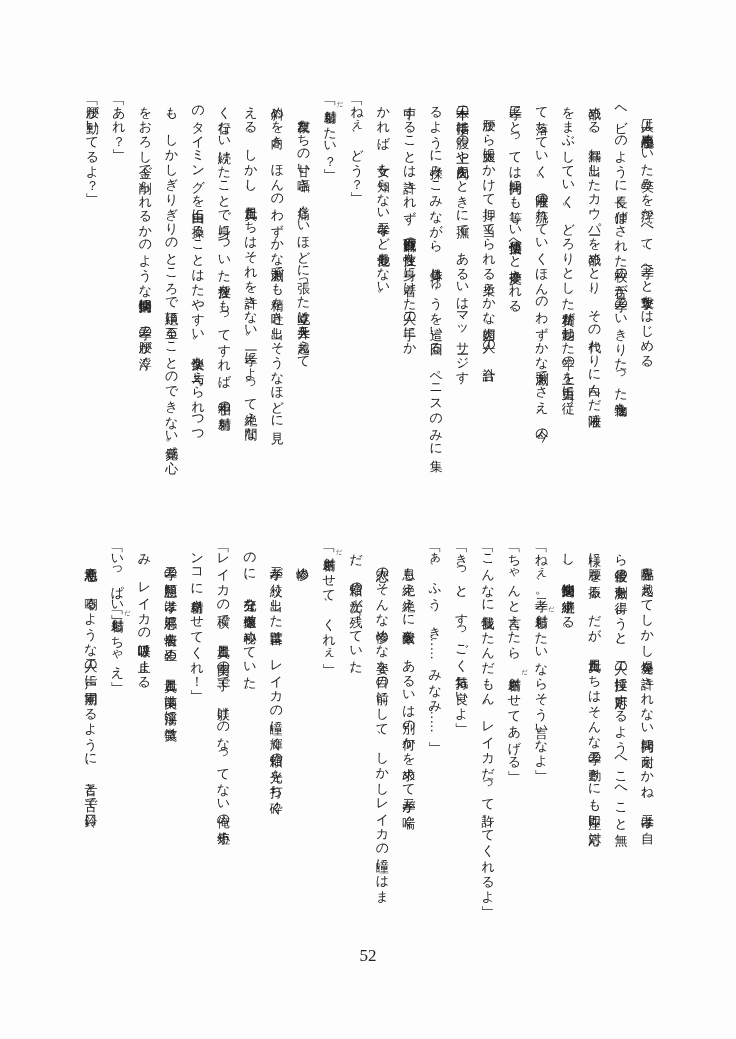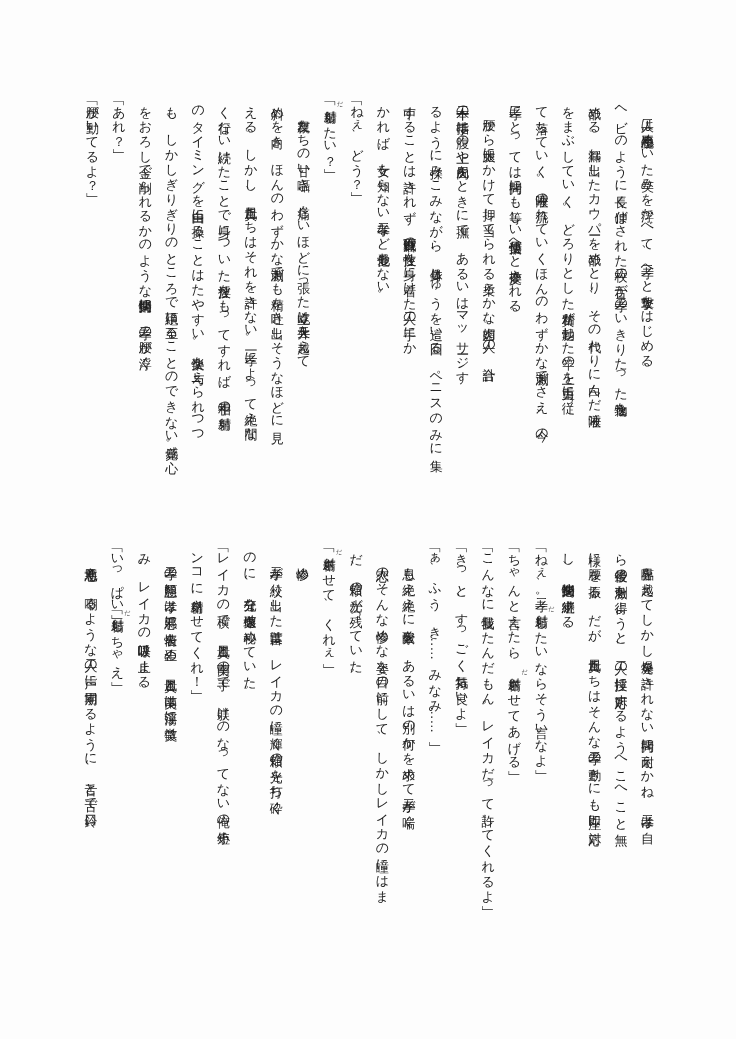--- a/index.html
+++ b/index.html
@@ -103,13 +103,14 @@
       <p class="line">　惨め。</p>
       <p class="line">　孝二が絞り出した言葉は、レイカの瞳に輝く信頼の光を打ち砕く</p>
       <p class="line">のに、充分な破壊力を秘めていた。</p>
       <p class="line">「レイカの横で、風貴と美南の手で、躾けのなってない俺の短小チ</p>
       <p class="line">ンコに射精させてくれ！」</p>
       <p class="line">　孝二の懇願に一孝は邪悪に表情を歪め、風貴と美南は淫蕩に微笑</p>
       <p class="line">み、レイカの呼吸は止まる。</p>
       <p class="line">「いっぱい」「<ruby>射精<rt>だ</rt></ruby>しちゃえ」</p>
       <p class="line">　意地悪く、嘲るような二人の声に同期するように、舌と舌で鈴口</p>
     </section>
+  <div class="page-number">52</div>
 </div>
 
 </body></html>

